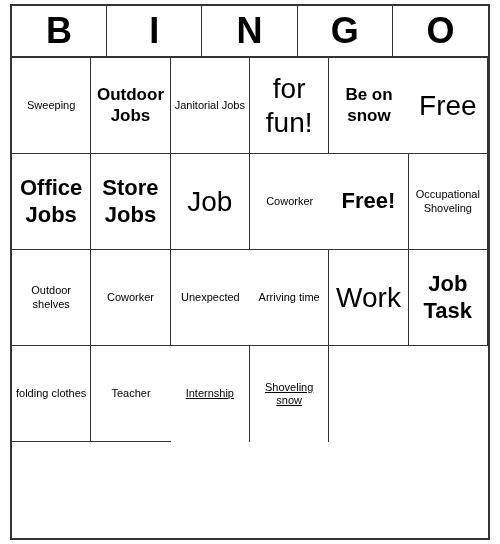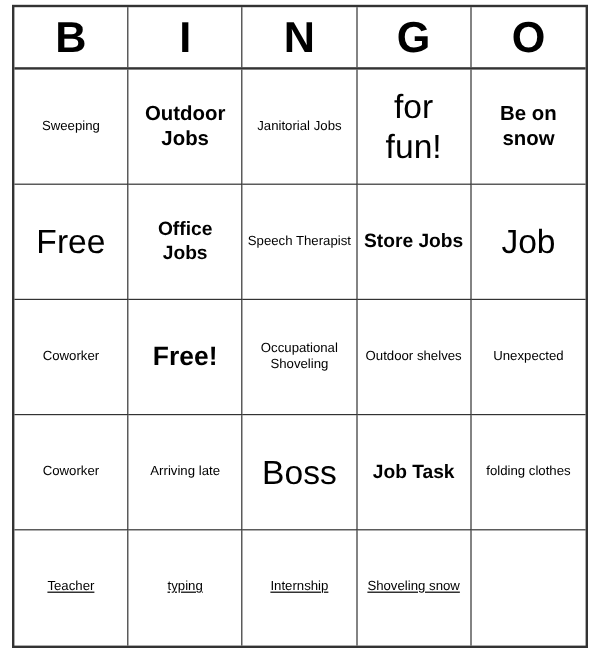--- a/index.html
+++ b/index.html
@@ -37,21 +37,21 @@
       padding: 4px 0;
       border-right: 1px solid #333;
     }
 
     .bingo-header-cell:last-child {
       border-right: none;
     }
 
     .bingo-grid {
       display: grid;
-      grid-template-columns: repeat(5, 1fr);
+      grid-template-columns: repeat(6, 1fr);
       grid-template-rows: repeat(5, 1fr);
     }
 
     .bingo-cell {
       border-right: 1px solid #333;
       border-bottom: 1px solid #333;
       min-height: 96px;
       display: flex;
       align-items: center;
       justify-content: center;
@@ -64,21 +64,21 @@
     .bingo-cell:nth-child(5n) {
       border-right: none;
     }
 
     .bingo-cell:nth-child(n+21) {
       border-bottom: none;
       text-decoration: underline;
     }
 
     .bingo-cell.large-text {
-      font-size: 16px;
+      font-size: 22px;
       font-weight: bold;
     }
 
     .bingo-cell.free-cell {
       font-size: 22px;
       font-weight: bold;
     }
 
     .bingo-cell.medium-text {
       font-size: 17px;
@@ -106,31 +106,29 @@
       <div class="bingo-header-cell">O</div>
     </div>
   <div class="bingo-grid">
   <div class="bingo-cell small-text">Sweeping</div>
       <div class="bingo-cell medium-text">Outdoor Jobs</div>
       <div class="bingo-cell small-text">Janitorial Jobs</div>
       <div class="bingo-cell xlarge-text">for fun!</div>
       <div class="bingo-cell medium-text">Be on snow</div>
       <div class="bingo-cell xlarge-text">Free</div>
       <div class="bingo-cell large-text">Office Jobs</div>
-      <div class="bingo-cell small-text">Speech Therapist</div>
       <div class="bingo-cell large-text">Store Jobs</div>
       <div class="bingo-cell xlarge-text">Job</div>
       <div class="bingo-cell small-text">Coworker</div>
       <div class="bingo-cell free-cell">Free!</div>
       <div class="bingo-cell small-text">Occupational Shoveling</div>
       <div class="bingo-cell small-text">Outdoor shelves</div>
+      <div class="bingo-cell small-text">Coworker</div>
       <div class="bingo-cell small-text">Unexpected</div>
-      <div class="bingo-cell small-text">Coworker</div>
-      <div class="bingo-cell small-text">Arriving late</div>
-      <div class="bingo-cell xlarge-text">Boss</div>
+      <div class="bingo-cell small-text">Arriving time</div>
+      <div class="bingo-cell xlarge-text">Work</div>
       <div class="bingo-cell large-text">Job Task</div>
       <div class="bingo-cell small-text">folding clothes</div>
       <div class="bingo-cell small-text">Teacher</div>
-      <div class="bingo-cell small-text">typing</div>
       <div class="bingo-cell small-text">Internship</div>
       <div class="bingo-cell small-text">Shoveling snow</div>
     </div>
 </div>
 
 </body></html>

